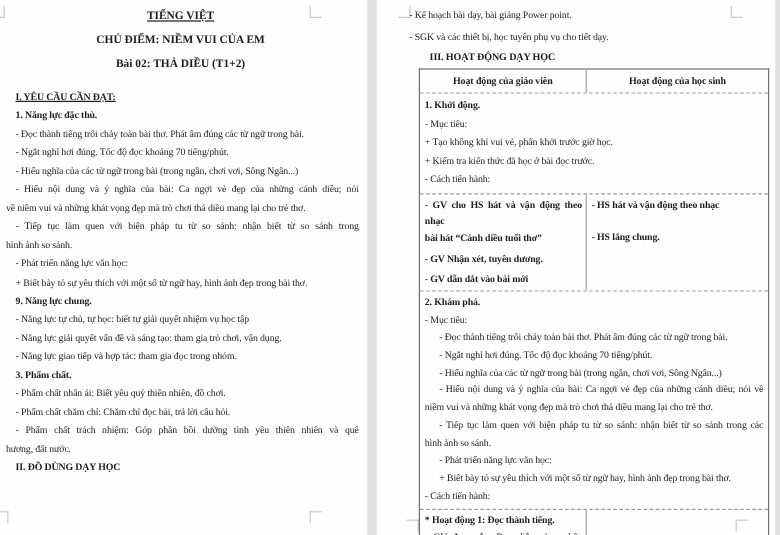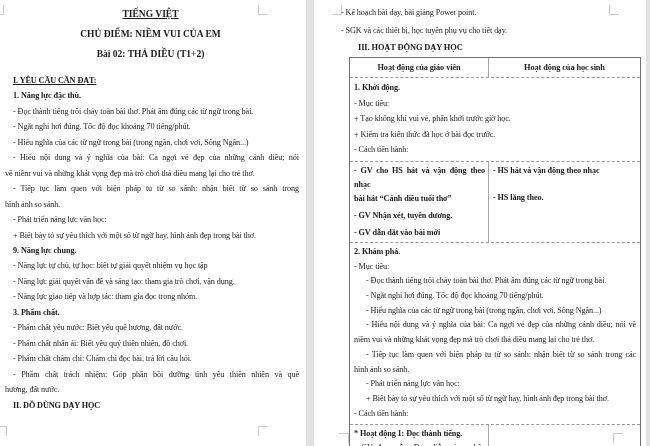--- a/index.html
+++ b/index.html
@@ -91,21 +91,20 @@
         <div class="line flush">về niềm vui và những khát vọng đẹp mà trò chơi thả diều mang lại cho trẻ thơ.</div>
         <div class="line just">- Tiếp tục làm quen với biện pháp tu từ so sánh: nhận biết từ so sánh trong</div>
         <div class="line flush">hình ảnh so sánh.</div>
         <div class="line">- Phát triển năng lực văn học:</div>
         <div class="line">+ Biết bày tỏ sự yêu thích với một số từ ngữ hay, hình ảnh đẹp trong bài thơ.</div>
         <div class="line b">9. Năng lực chung.</div>
         <div class="line">- Năng lực tự chủ, tự học: biết tự giải quyết nhiệm vụ học tập</div>
         <div class="line">- Năng lực giải quyết vấn đề và sáng tạo: tham gia trò chơi, vận dụng.</div>
         <div class="line">- Năng lực giao tiếp và hợp tác: tham gia đọc trong nhóm.</div>
         <div class="line b">3. Phẩm chất.</div>
-        <div class="line">- Phẩm chất yêu nước: Biết yêu quê hương, đất nước.</div>
         <div class="line">- Phẩm chất nhân ái: Biết yêu quý thiên nhiên, đồ chơi.</div>
         <div class="line">- Phẩm chất chăm chỉ: Chăm chỉ đọc bài, trả lời câu hỏi.</div>
         <div class="line just">- Phẩm chất trách nhiệm: Góp phần bồi dưỡng tình yêu thiên nhiên và quê</div>
         <div class="line flush">hương, đất nước.</div>
         <div class="line b">II. ĐỒ DÙNG DẠY HỌC</div>
       </div>
   </div>
 
   <div class="page page-right">
     <div class="crop tl" style="left:18px;  top:5px;"></div>
@@ -134,21 +133,21 @@
           </div>
           <div class="trow split row-1">
             <div class="cell-l cellpad">
               <div class="tline just">- GV cho HS hát và vận động theo nhạc</div>
               <div class="tline">bài hát “Cánh diều tuổi thơ”</div>
               <div class="tline mt1">- GV Nhận xét, tuyên dương.</div>
               <div class="tline mt1">- GV dẫn dắt vào bài mới</div>
             </div>
             <div class="cell-r cellpad">
               <div class="tline">- HS hát và vận động theo nhạc</div>
-              <div class="tline mt2">- HS lắng theo.</div>
+              <div class="tline mt2">- HS lắng chung.</div>
             </div>
           </div>
           <div class="trow merged row-2">
             <div class="tline b">2. Khám phá.</div>
             <div class="tline">- Mục tiêu:</div>
             <div class="tline ind">- Đọc thành tiếng trôi chảy toàn bài thơ. Phát âm đúng các từ ngữ trong bài.</div>
             <div class="tline ind">- Ngắt nghỉ hơi đúng. Tốc độ đọc khoảng 70 tiếng/phút.</div>
             <div class="tline ind">- Hiểu nghĩa của các từ ngữ trong bài (trong ngần, chơi vơi, Sông Ngân...)</div>
             <div class="tline ind just">- Hiểu nội dung và ý nghĩa của bài: Ca ngợi vẻ đẹp của những cánh diều; nói về</div>
             <div class="tline">niềm vui và những khát vọng đẹp mà trò chơi thả diều mang lại cho trẻ thơ.</div>

